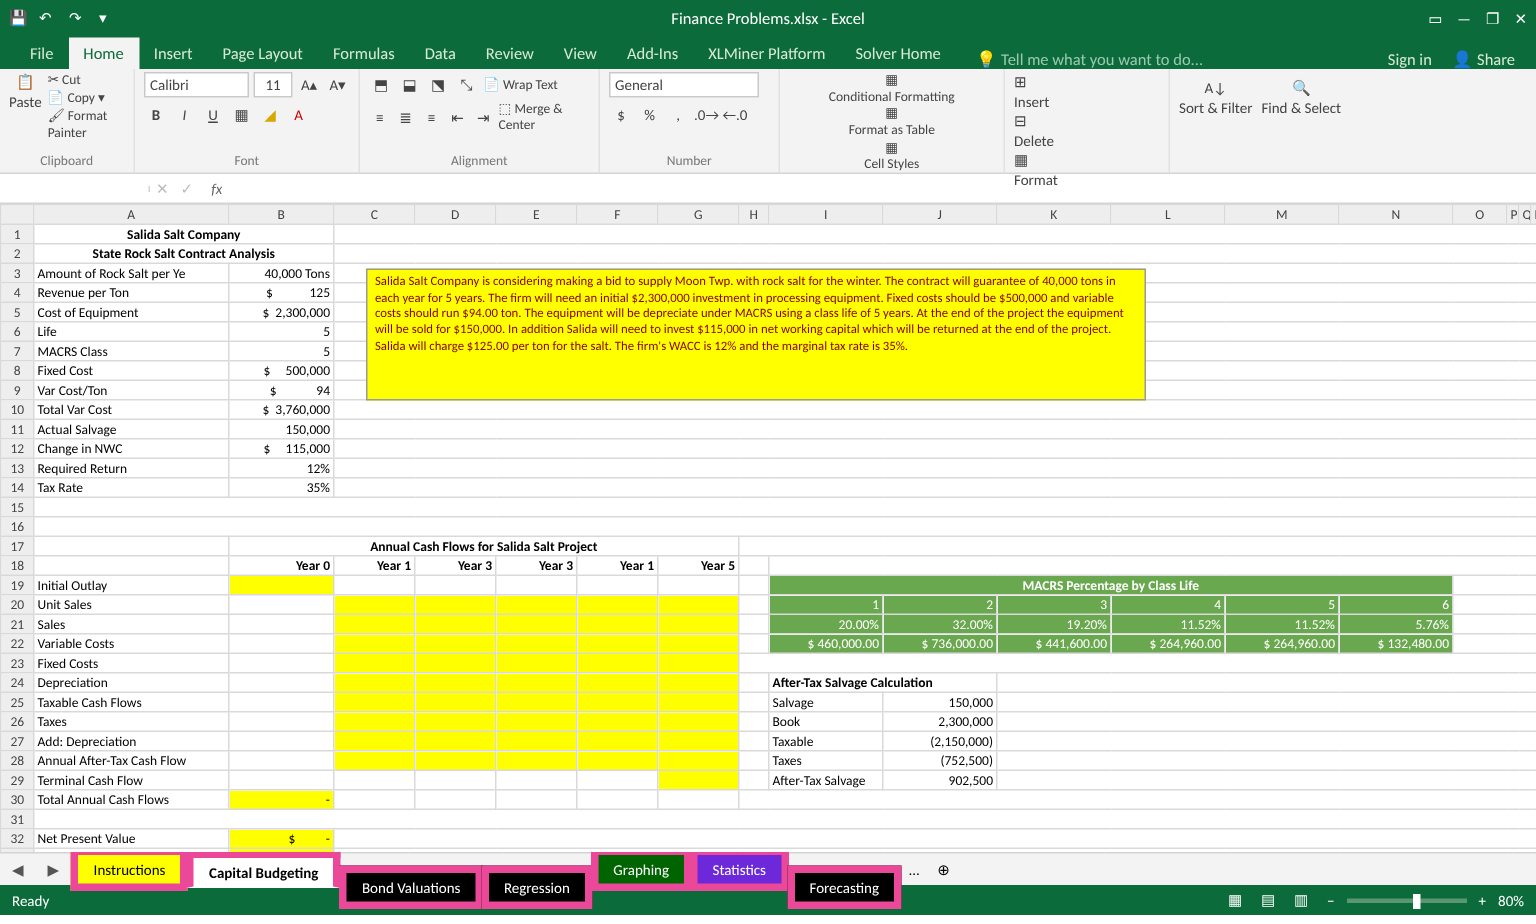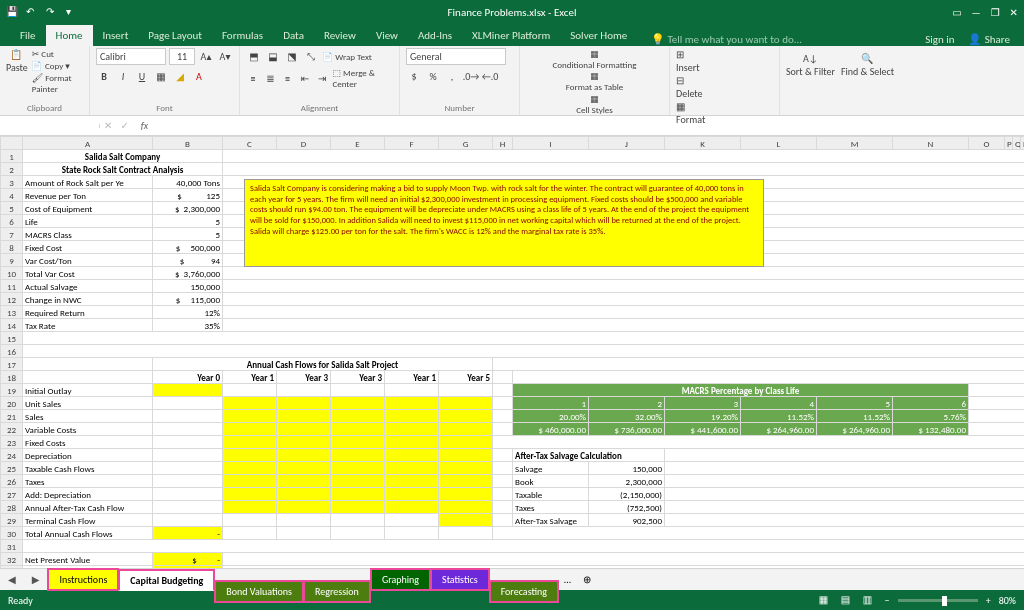--- a/index.html
+++ b/index.html
@@ -46,24 +46,24 @@
 .colA { width:130px; } .colB { width:70px; } .colC { width:54px; } .colD { width:54px; } .colE { width:54px; } .colF { width:54px; } .colG { width:54px; } .colH { width:20px; }
 .colI { width:76px; } .colJ { width:76px; } .colK { width:76px; } .colL { width:76px; } .colM { width:76px; } .colN { width:76px; } .colO { width:36px; } .colP { width:8px; } .colQ { width:8px; } .colR { width:8px; }
 .bold { font-weight:bold; }
 .c-yellow { background:#ffff00; }
 .c-green { background:#6aa84f; color:#fff; }
 .r { text-align:right !important; }
 .noteblock { position:absolute; left:244px; top:43px; width:520px; height:88px; background:#ffff00; font-size:8.5px; color:#8b0000; padding:3px 5px; line-height:1.25; border:1px solid #999; z-index:5; }
 .underline { border-top:1px solid #000 !important; }
 .sheet-tabs { height:22px; background:#f3f3f3; border-top:1px solid #d4d4d4; display:flex; align-items:center; font-size:10px; }
 .sheet-tabs .nav { padding:0 8px; color:#555; }
-.stab { padding:3px 10px; border:2px solid #ec4899; margin-right:-1px; }
+.stab { padding:3px 10px; border:5px solid #ec4899; margin-right:-1px; }
 .stab.yellow { background:#ffff00; }
 .stab.green { background:#006400; color:#fff; }
-.stab.red { background:#4d7c0f; color:#fff;margin-top:23px; }
+.stab.red { background:#000000; color:#fff;margin-top:23px; }
 .stab.blue { background:#6d28d9; color:#fff; }
 .stab.active { background:#fff; border-bottom:1px solid #fff; font-weight:bold; }
 .status { height:20px; background:#0b6b3a; color:#fff; display:flex; align-items:center; font-size:10px; padding:0 8px; justify-content:space-between; }
 .status .right { display:flex; gap:8px; align-items:center; }
 .small-ico { width:14px; height:14px; display:inline-block; }
 .zoom-track { width:80px; height:3px; background:#5a9770; position:relative; }
 .zoom-thumb { width:5px; height:10px; background:#fff; position:absolute; top:-3px; left:44px; }
 </style>
 </head>
 <body>

